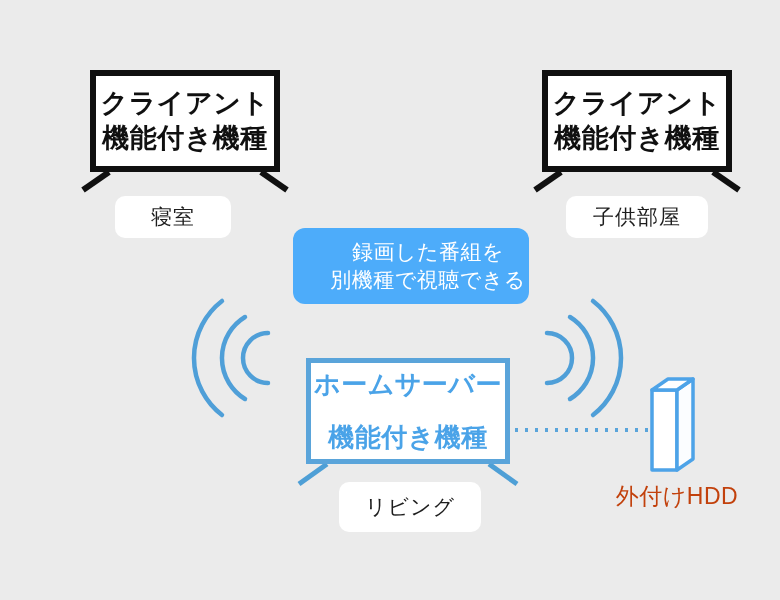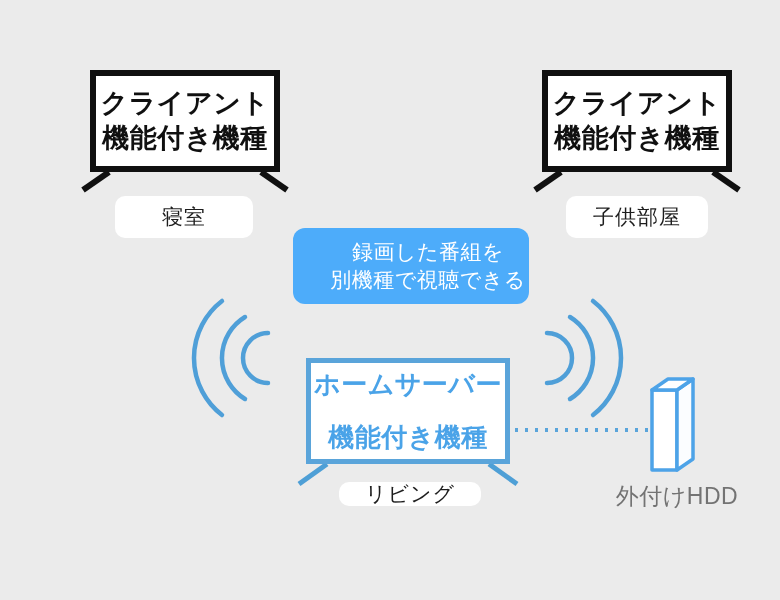--- a/index.html
+++ b/index.html
@@ -73,23 +73,23 @@
     border-radius: 10px;
     display: flex;
     align-items: center;
     justify-content: center;
     color: #1d1d1d;
     font-size: 21px;
     font-weight: normal;
     letter-spacing: 1px;
     z-index: 4;
   }
-  #pill-bedroom { left: 94px;  top: 196px; width: 138px; height: 42px; }
+  #pill-bedroom { left: 94px;  top: 196px; width: 116px; height: 42px; }
   #pill-kids    { left: 545px; top: 196px; width: 142px; height: 42px; }
-  #pill-living  { left: 318px; top: 482px; width: 142px; height: 24px; }
+  #pill-living  { left: 318px; top: 482px; width: 142px; height: 50px; }
 
   
   #callout {
     position: absolute;
     left: 272px;
     top: 228px;
     width: 236px;
     height: 76px;
     box-sizing: border-box;
     background: #4dacfa;
@@ -109,21 +109,21 @@
   }
   .callout-line { display: block; white-space: nowrap; }
 
   
   #hdd-label {
     position: absolute;
     left: 578px;
     top: 481px;
     width: 156px;
     text-align: center;
-    color: #737373;
+    color: #c2410c;
     font-size: 23px;
     letter-spacing: 0.5px;
     z-index: 4;
   }
 </style>
 </head>
 <body>
 
 <div id="diagram">
 

